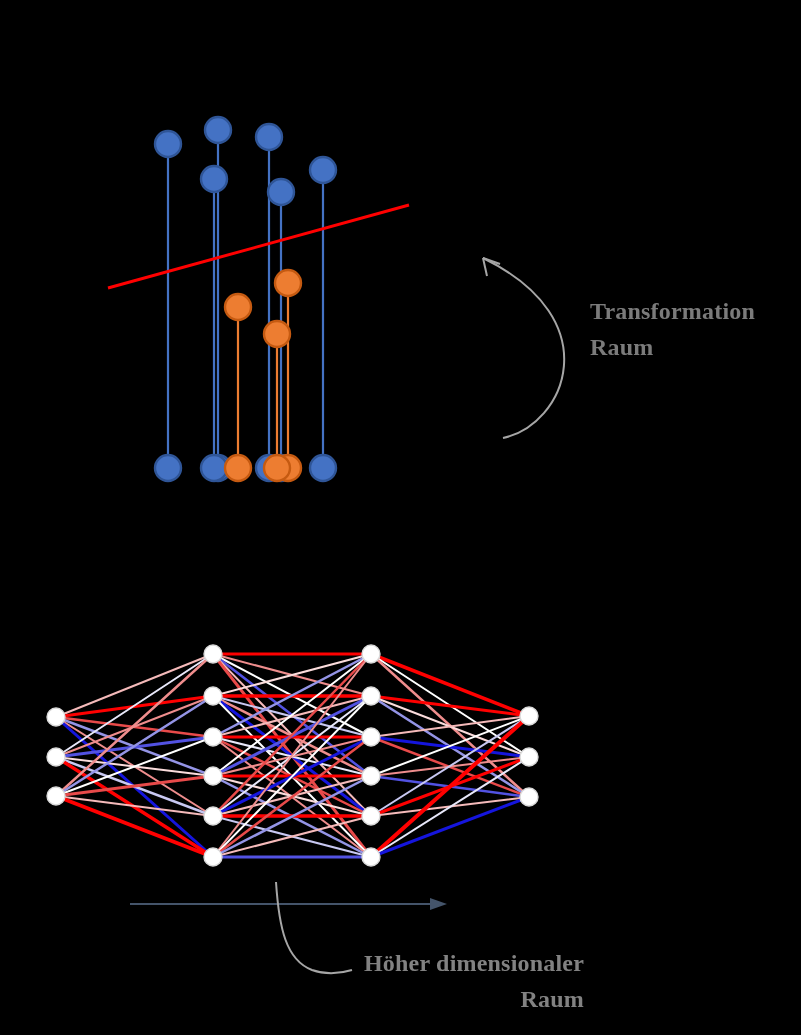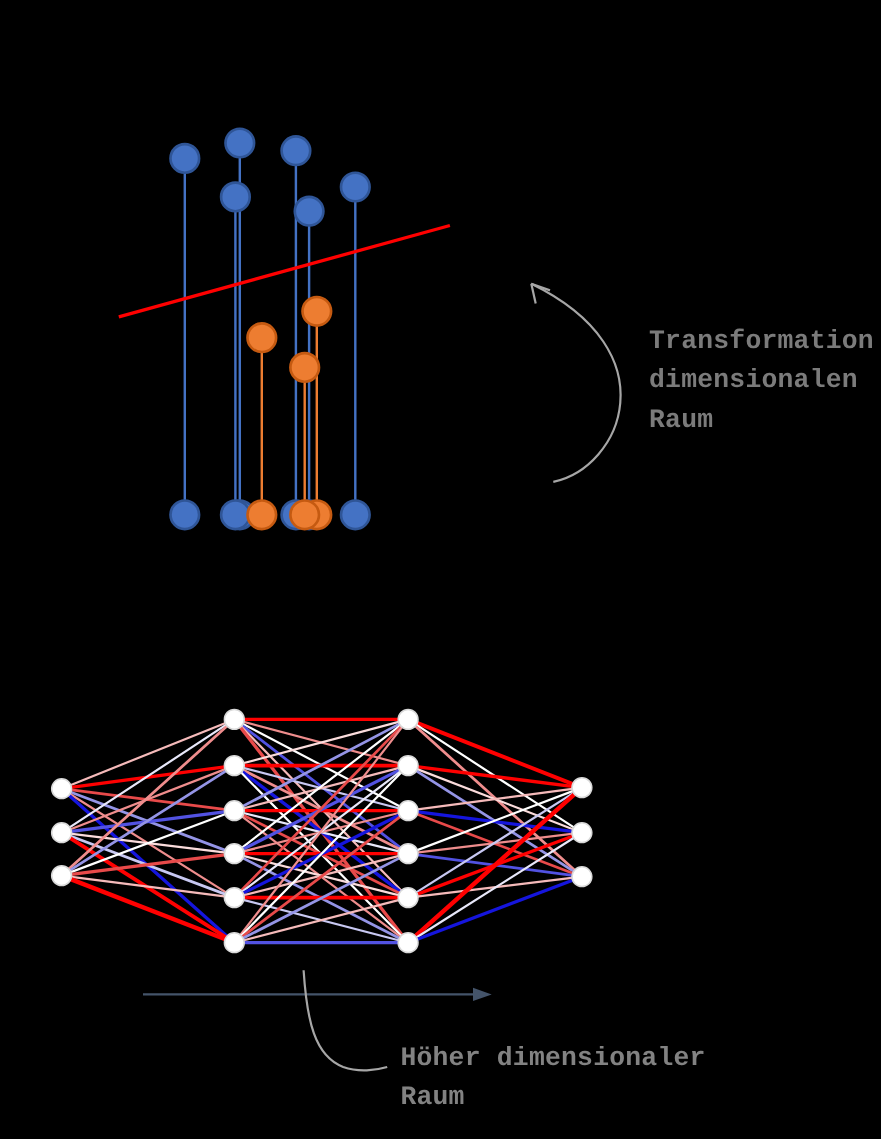--- a/index.html
+++ b/index.html
@@ -1,27 +1,27 @@
 <!DOCTYPE html>
 <html><head>
 <meta charset="utf-8">
 <style>
   html,body{margin:0;padding:0;background:#000;}
   .canvas{
     position:relative;width:801px;height:1035px;background:#000000;overflow:hidden;
-    font-family:Liberation Mono, monospace;
+    font-family:Liberation Serif, serif;
   }
   svg{position:absolute;left:0;top:0;}
   .annot{
     position:absolute;font-weight:bold;font-size:24px;line-height:36px;
     color:#7b7b7b;letter-spacing:0.2px;
   }
   .annot span{display:block;white-space:nowrap;}
   .annot-top{left:590px;top:293px;}
-  .annot-bottom{left:364px;top:945px;color:#828282;}
+  .annot-bottom{left:364px;top:945px;color:#828282;text-align:right;}
 </style>
 </head>
 <body>
 
 <div class="canvas">
   <svg id="scene" width="801" height="1035" viewBox="0 0 801 1035">
       <line x1="168" y1="144" x2="168" y2="468" stroke="#4472C4" stroke-width="2.2"></line>
       <line x1="218" y1="130" x2="218" y2="468" stroke="#4472C4" stroke-width="2.2"></line>
       <line x1="214" y1="179" x2="214" y2="468" stroke="#4472C4" stroke-width="2.2"></line>
       <line x1="269" y1="137" x2="269" y2="468" stroke="#4472C4" stroke-width="2.2"></line>
@@ -142,21 +142,20 @@
       <circle cx="529" cy="716" r="9" fill="#FFFFFF" stroke="#D9D9D9" stroke-width="1.4"></circle>
       <circle cx="529" cy="757" r="9" fill="#FFFFFF" stroke="#D9D9D9" stroke-width="1.4"></circle>
       <circle cx="529" cy="797" r="9" fill="#FFFFFF" stroke="#D9D9D9" stroke-width="1.4"></circle>
       <line x1="130" y1="904" x2="431" y2="904" stroke="#44546A" stroke-width="2.2"></line>
       <polygon points="447,904 430,898 430,910" fill="#44546A"></polygon>
       <path d="M 276 882 C 279 928 286 960 312 970 C 326 975 342 973 352 970" fill="none" stroke="#A6A6A6" stroke-width="2"></path>
     </svg>
 
   <div class="annot annot-top">
     <span>Transformation</span>
-    <span>dimensionalen</span>
     <span>Raum</span>
   </div>
 
   <div class="annot annot-bottom">
     <span>Höher dimensionaler</span>
     <span>Raum</span>
   </div>
 </div>
 
 </body></html>

